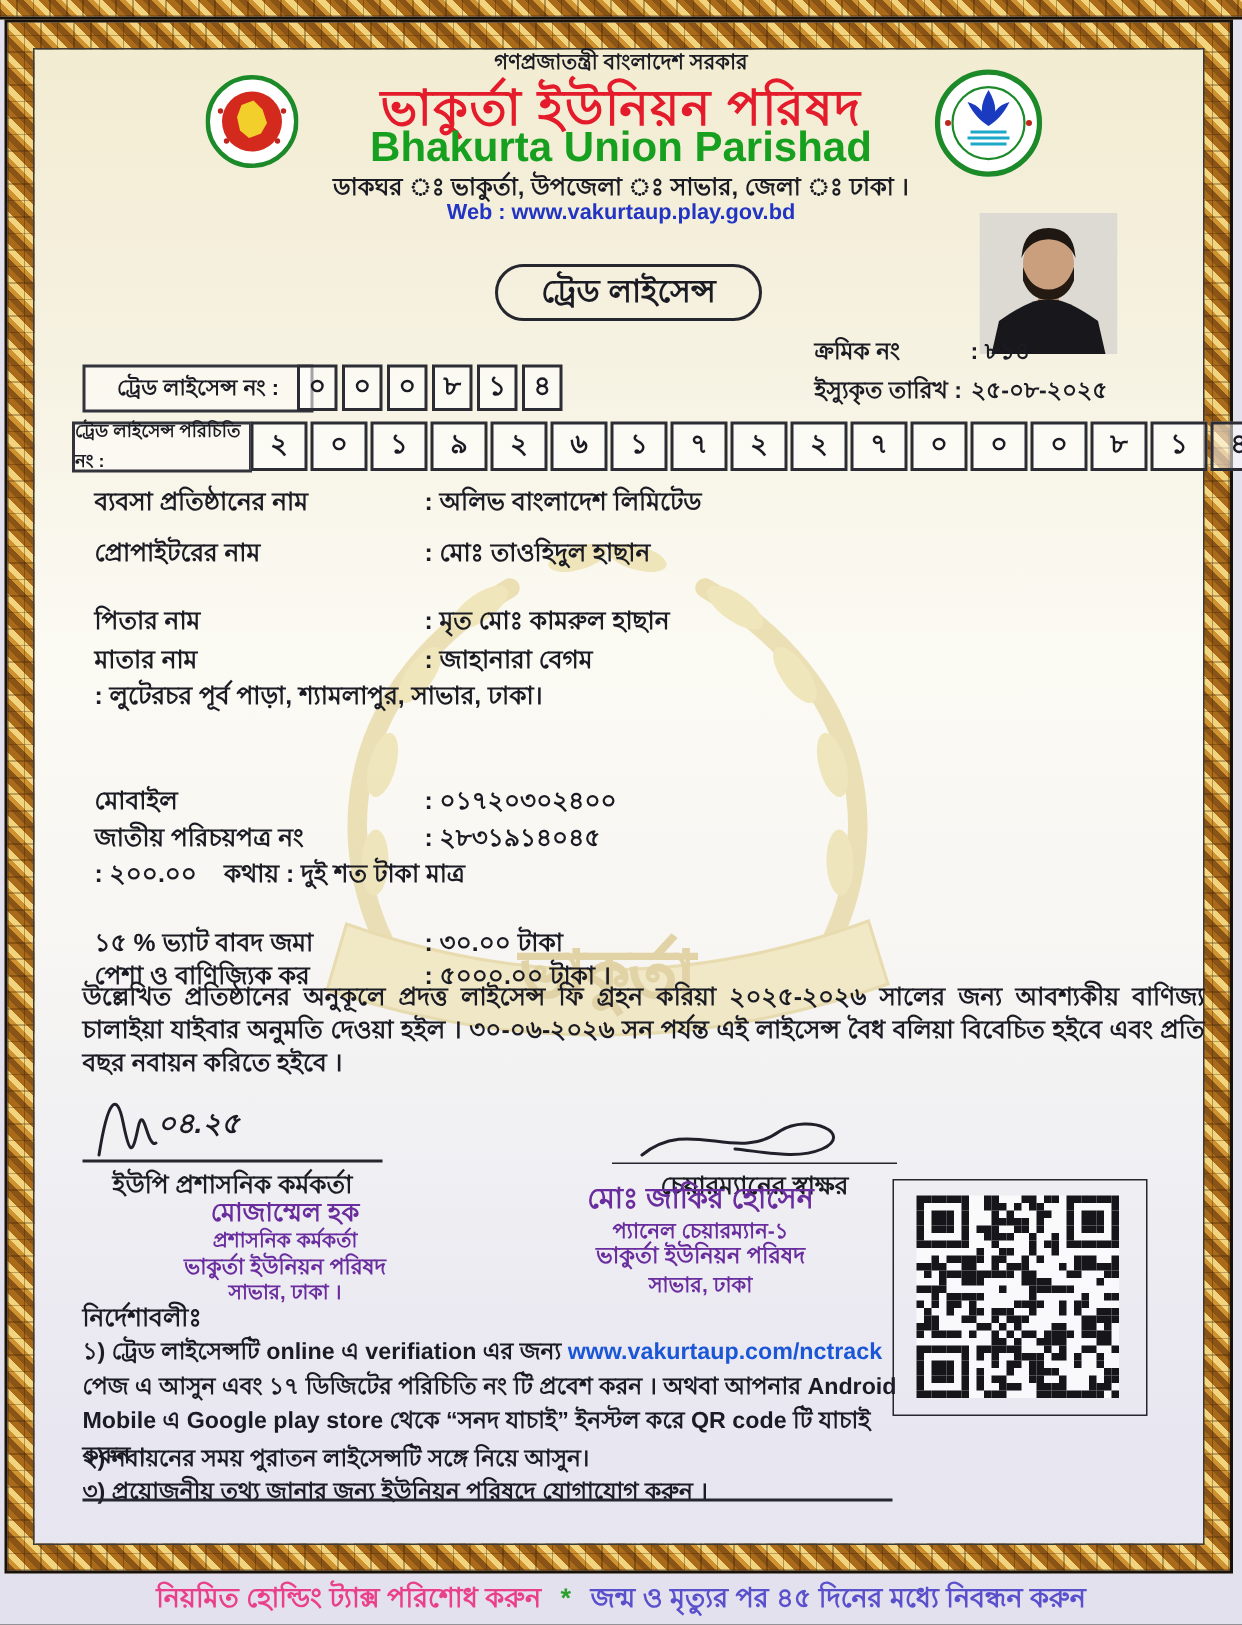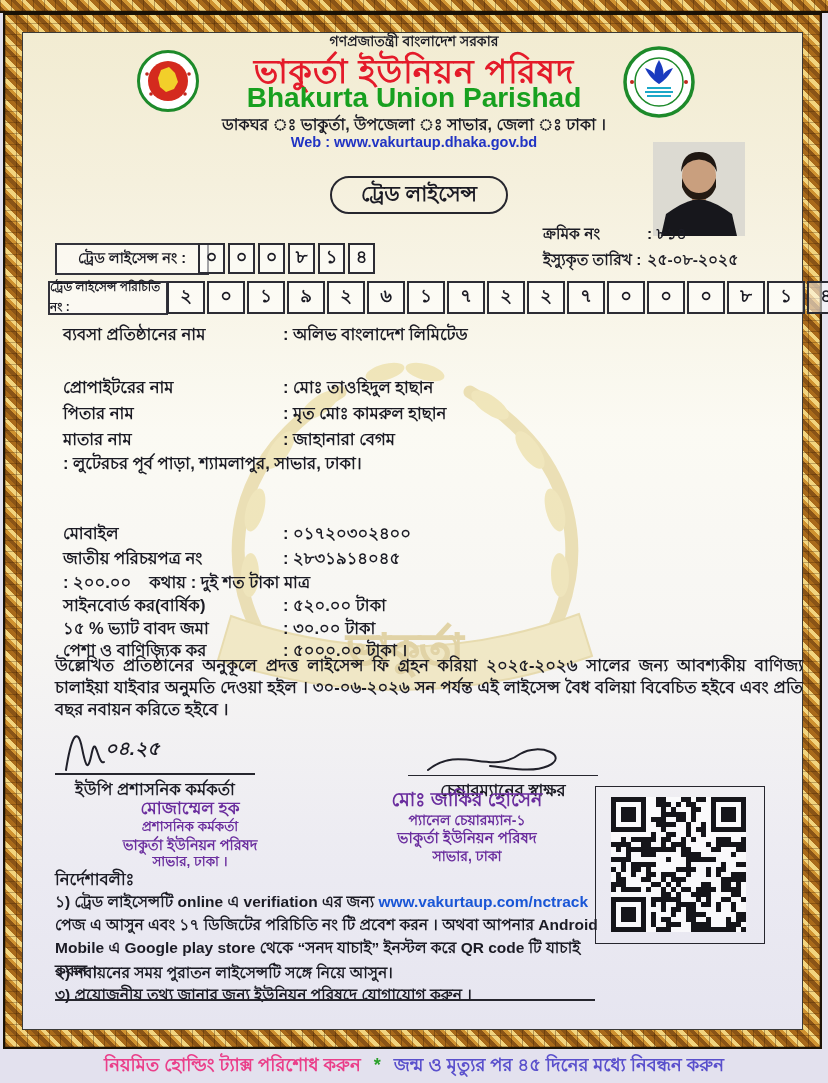--- a/index.html
+++ b/index.html
@@ -76,21 +76,21 @@
     <path d="M48 330 Q 235 392 422 326 L 409 284 Q 235 348 61 286 Z" fill="#ecdc9b" stroke="#d9c26d" stroke-width="2"></path>
     <text x="235" y="334" text-anchor="middle" font-size="42" font-weight="bold" fill="none" stroke="#cdb25c" stroke-width="1.6">ভাকুর্তা</text>
   </svg>
 
   <div class="abs content-layer" style="left:0;top:0;width:828px;height:1083px;">
 
     <div class="abs c hdr-small" style="top:30px;">গণপ্রজাতন্ত্রী বাংলাদেশ সরকার</div>
     <div class="abs c title-bn" style="top:46px;color:#e41b2a;">ভাকুর্তা ইউনিয়ন পরিষদ</div>
     <div class="abs c title-en" style="top:82px;color:#17a01f;">Bhakurta Union Parishad</div>
     <div class="abs c addr" style="top:112px;">ডাকঘর ঃ ভাকুর্তা, উপজেলা ঃ সাভার, জেলা ঃ ঢাকা ।</div>
-    <div class="abs c web" style="top:134px;color:#2134c4;">Web : www.vakurtaup.dhaka.gov.bd</div>
+    <div class="abs c web" style="top:134px;color:#2134c4;">Web : www.vakurtaup.play.gov.bd</div>
 
     <svg class="abs" style="left:137px;top:50px;" width="62" height="62" viewBox="0 0 62 62">
       <circle cx="31" cy="31" r="29.5" fill="#ffffff" stroke="#1d8a2a" stroke-width="3"></circle>
       <circle cx="31" cy="31" r="20" fill="#d42a1e"></circle>
       <path d="M24 20 l8 -3 6 6 3 9 -4 7 -8 3 -6 -5 -2 -9 z" fill="#f2cf2a"></path>
       <circle cx="10" cy="24" r="1.8" fill="#c0251c"></circle>
       <circle cx="52" cy="24" r="1.8" fill="#c0251c"></circle>
       <circle cx="14" cy="44" r="1.8" fill="#c0251c"></circle>
       <circle cx="48" cy="44" r="1.8" fill="#c0251c"></circle>
     </svg>
@@ -154,21 +154,21 @@
       <span class="cell" style="width:34px;height:29px;">০</span>
       <span class="cell" style="width:34px;height:29px;">৮</span>
       <span class="cell" style="width:34px;height:29px;">১</span>
       <span class="cell" style="width:34px;height:29px;">৪</span>
     </div>
 
     <div class="abs row" style="top:322px;">
       <span class="dl">ব্যবসা প্রতিষ্ঠানের নাম</span>
       <span class="dv">: অলিভ বাংলাদেশ লিমিটেড</span>
     </div>
-    <div class="abs row" style="top:375px;">
+    <div class="abs row" style="top:356px;">
       <span class="dl">প্রোপাইটরের নাম</span>
       <span class="dv">: মোঃ তাওহিদুল হাছান</span>
     </div>
     <div class="abs row" style="top:401px;">
       <span class="dl">পিতার নাম</span>
       <span class="dv">: মৃত মোঃ কামরুল হাছান</span>
     </div>
     <div class="abs row" style="top:427px;">
       <span class="dl">মাতার নাম</span>
       <span class="dv">: জাহানারা বেগম</span>
@@ -180,24 +180,20 @@
       <span class="dl">মোবাইল</span>
       <span class="dv">: ০১৭২০৩০২৪০০</span>
     </div>
     <div class="abs row" style="top:546px;">
       <span class="dl">জাতীয় পরিচয়পত্র নং</span>
       <span class="dv">: ২৮৩১৯১৪০৪৫</span>
     </div>
     <div class="abs row" style="top:570px;">
       <span class="dv">: ২০০.০০</span>
       <span class="dx">কথায় : দুই শত টাকা মাত্র</span>
-    </div>
-    <div class="abs row" style="top:593px;">
-      <span class="dl">সাইনবোর্ড কর(বার্ষিক)</span>
-      <span class="dv">: ৫২০.০০ টাকা</span>
     </div>
     <div class="abs row" style="top:616px;">
       <span class="dl">১৫ % ভ্যাট বাবদ জমা</span>
       <span class="dv">: ৩০.০০ টাকা</span>
     </div>
     <div class="abs row" style="top:638px;">
       <span class="dl">পেশা ও বাণিজ্যিক কর</span>
       <span class="dv">: ৫০০০.০০ টাকা ।</span>
     </div>
 

